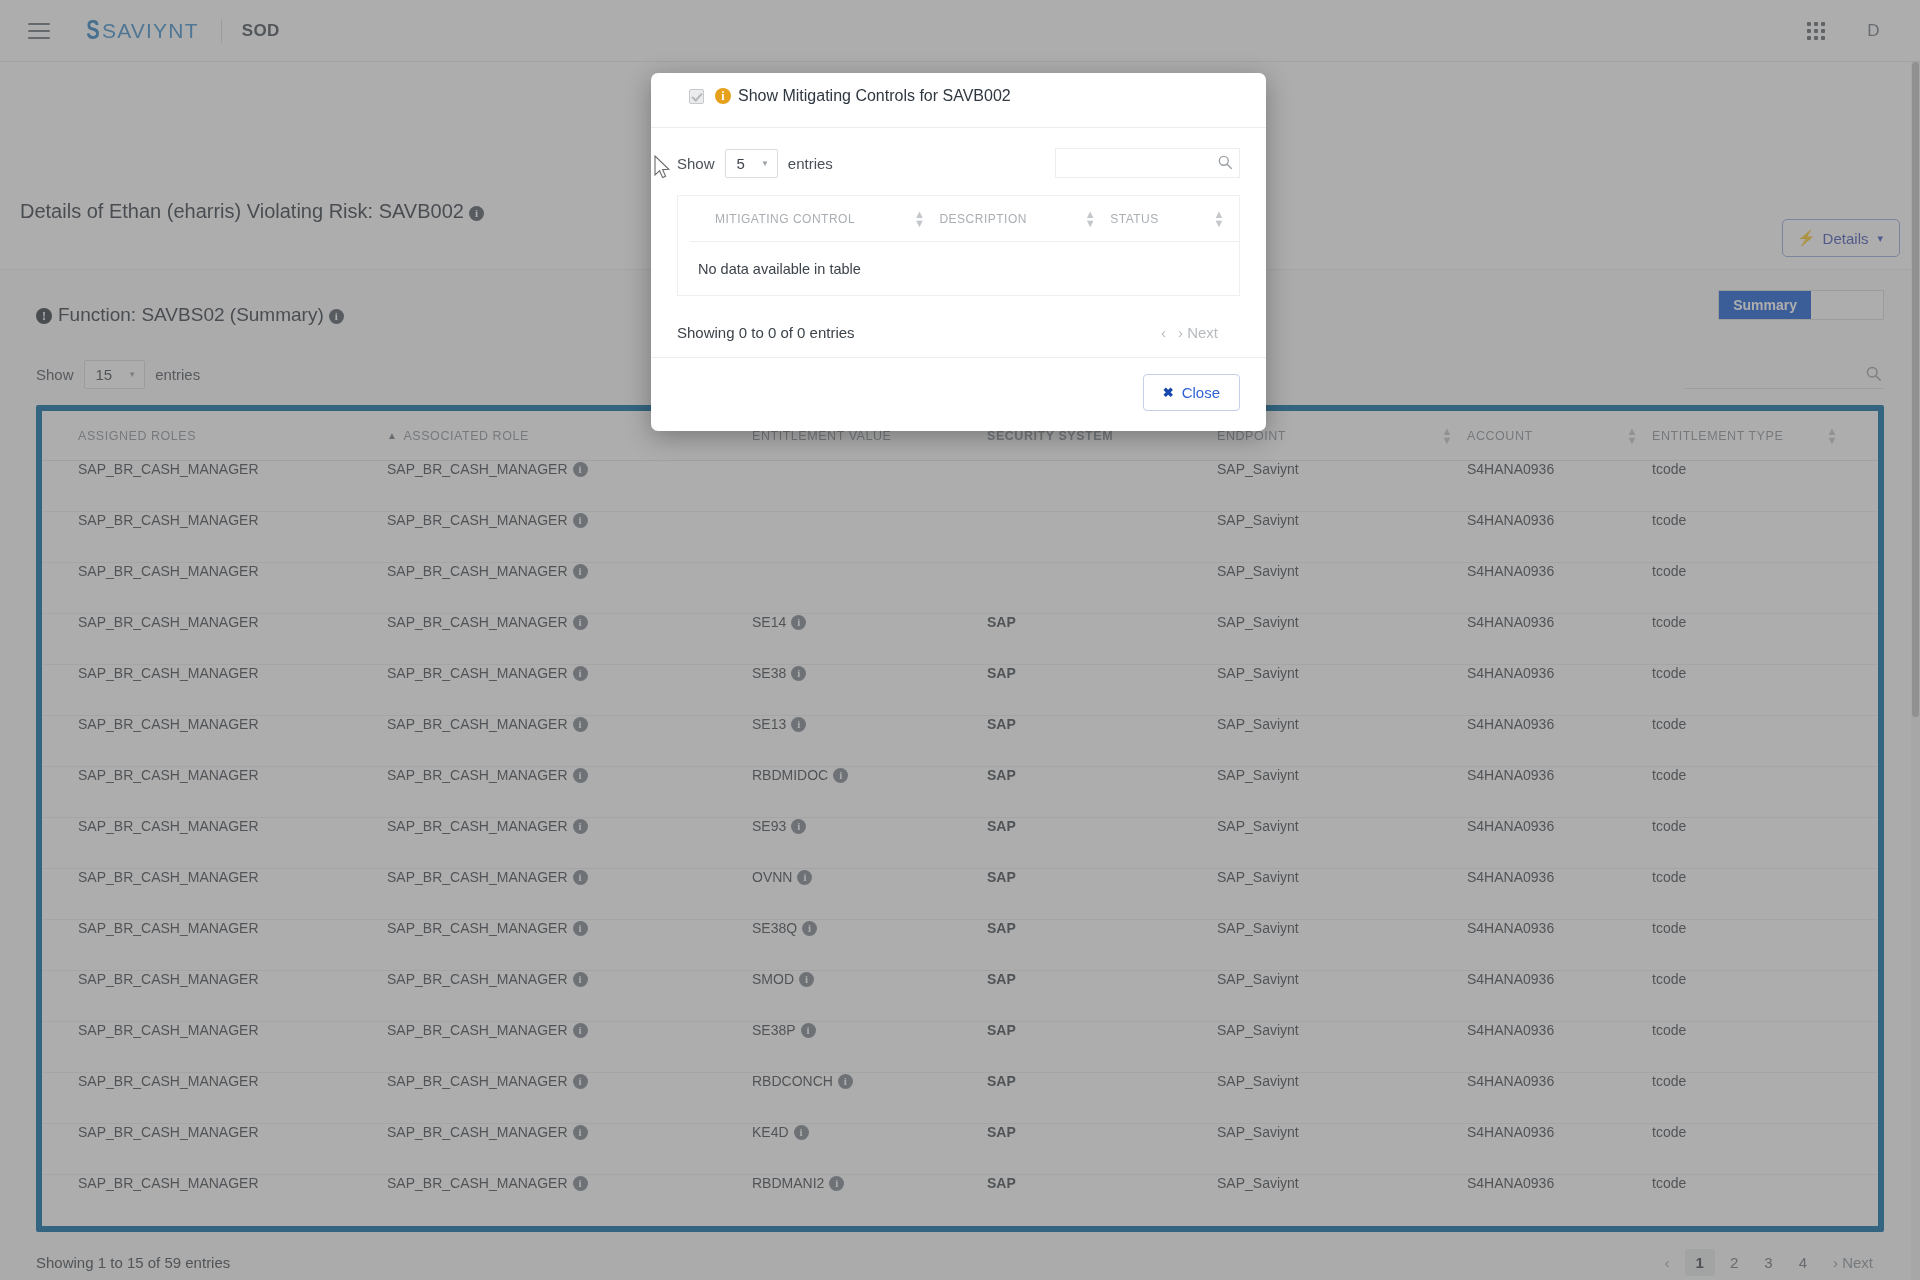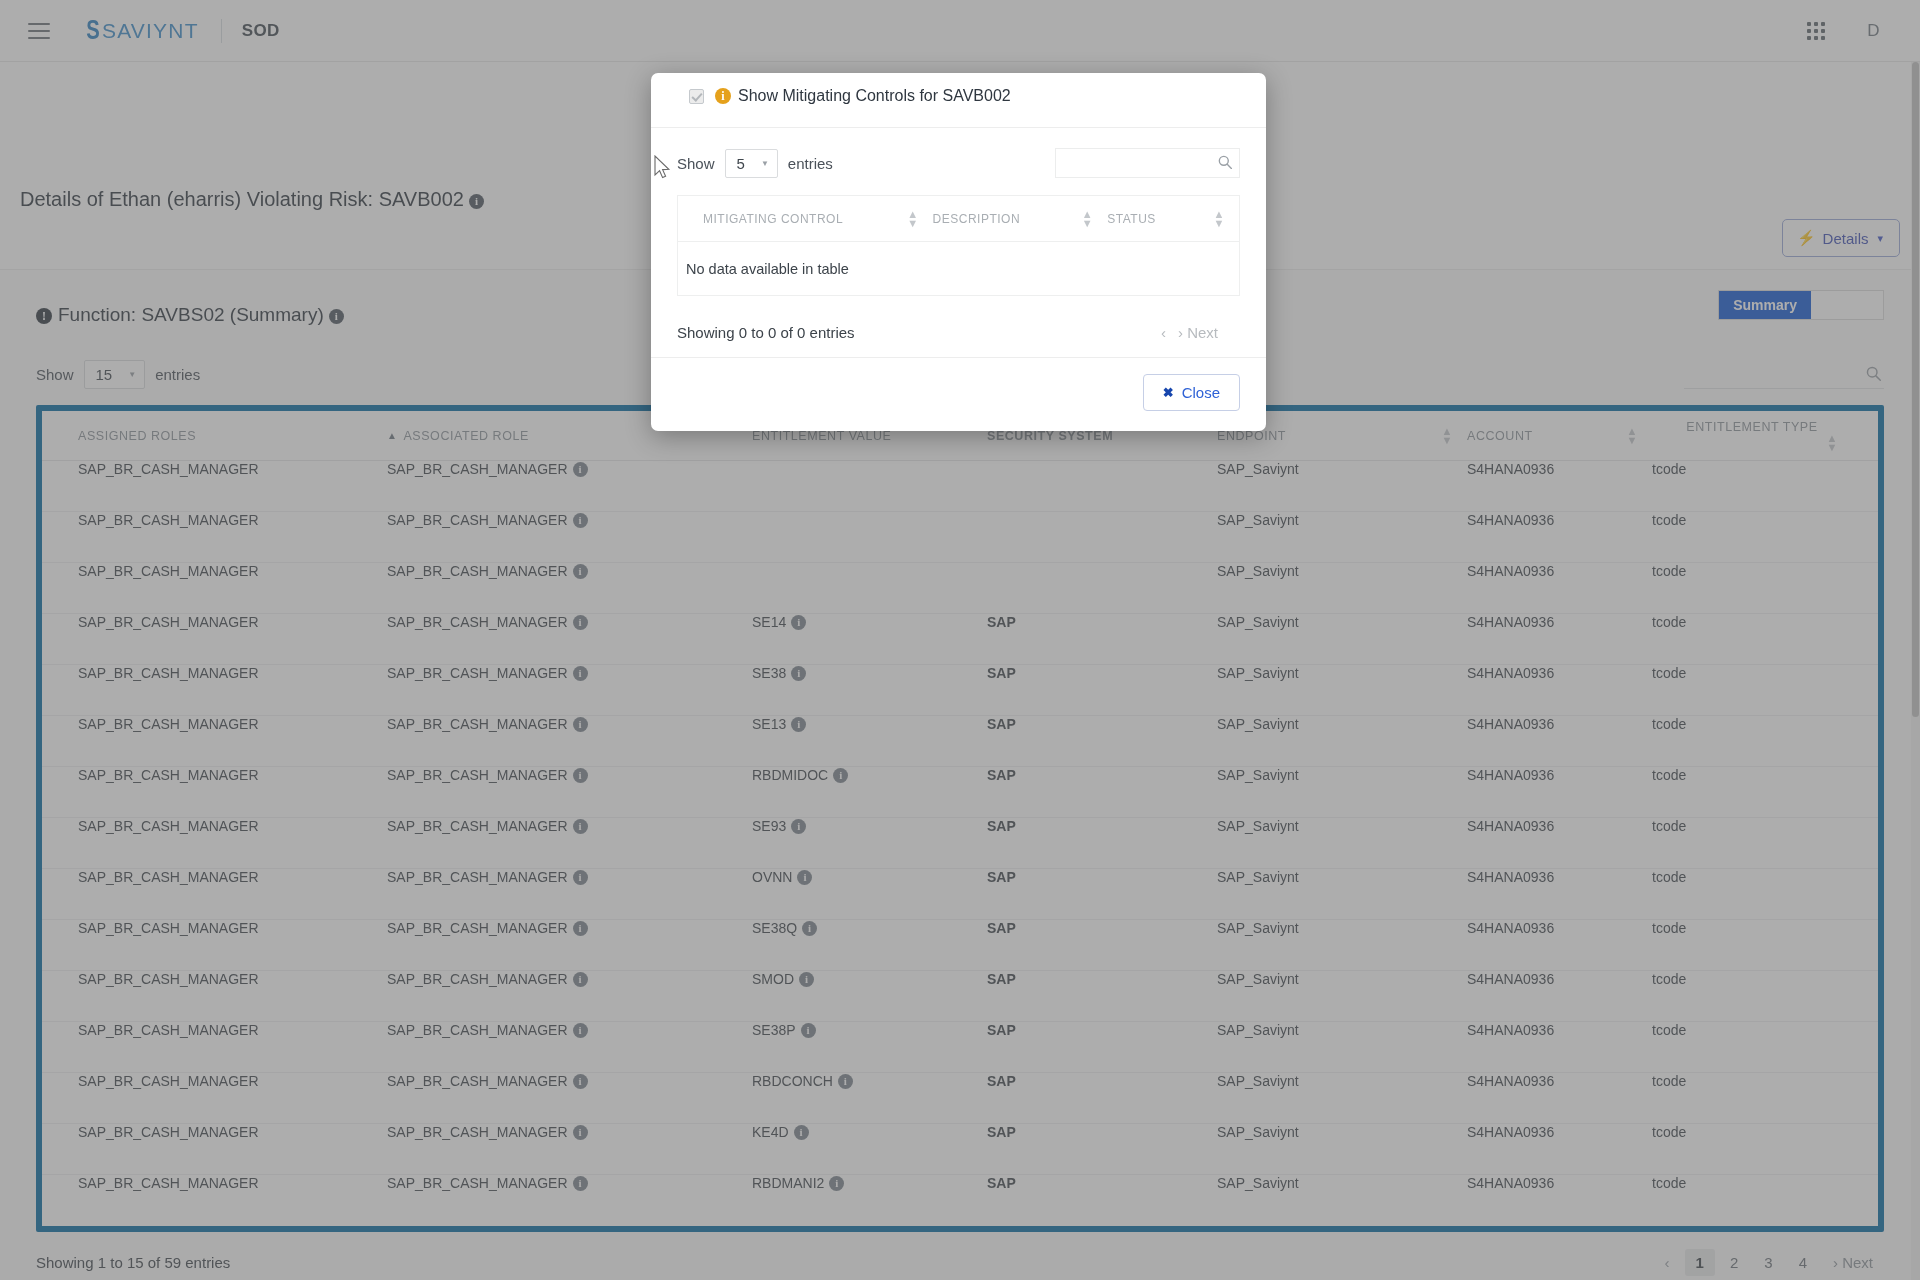--- a/index.html
+++ b/index.html
@@ -27,21 +27,21 @@
   .brand-divider { width: 1px; height: 24px; background: #d8dde2; margin: 0 20px 0 22px; }
   .app-name { font-size: 17px; font-weight: 700; color: #414a52; letter-spacing: .4px; }
   .nav-right { margin-left: auto; display: flex; align-items: center; gap: 42px; margin-right: 40px; }
   .grid-icon { display: grid; grid-template-columns: repeat(3, 4px); gap: 3px; cursor: pointer; }
   .grid-icon span { width: 4px; height: 4px; background: #5f666d; border-radius: 1px; }
   .avatar-letter { font-size: 17px; color: #707880; letter-spacing: .5px; cursor: pointer; }
 
   
   .page { position: absolute; top: 62px; left: 0; width: 1920px; height: 1218px;
     background: #ffffff; }
-  .page-title { position: absolute; left: 20px; top: 126px; font-size: 20px;
+  .page-title { position: absolute; left: 20px; top: 138px; font-size: 20px;
      color: #2f3740; font-weight: 400; white-space: nowrap; }
   .ico-info {
     display: inline-block; width: 15px; height: 15px; border-radius: 50%;
     background: #4e5760; color: #fff; font-size: 11px; font-weight: 700;
     line-height: 15px; text-align: center; font-family: "Liberation Serif", serif;
     vertical-align: 1px; margin-left: 5px;
   }
   .ico-info.light { background: #7c858e; }
   .ico-warn {
     display: inline-block; width: 16px; height: 16px; border-radius: 50%;
@@ -101,21 +101,21 @@
   .sortasc { color: #6d7782; font-size: 10px; margin-right: 6px; }
   .dtrow { display: flex; height: 51px; align-items: flex-start;
      border-bottom: 1px solid #eeeff0; font-size: 14px; color: #3f464d; }
   .dtrow:last-child { border-bottom: none; }
   .c1 { width: 345px; padding-left: 36px; }
   .c2 { width: 365px; }
   .c3 { width: 235px; }
   .c4 { width: 230px; font-weight: bold; }
   .c5 { width: 250px; }
   .c6 { width: 185px; }
-  .c7 { width: 200px; flex-direction: column; }
+  .c7 { width: 200px; }
 
   .bottombar { position: absolute; top: 1187px; left: 36px; right: 36px;
      display: flex; align-items: center; }
   .showing-text { font-size: 15px; color: #3f464d; }
   .pager { margin-left: auto; display: flex; align-items: center; gap: 4px; }
   .pg { font-size: 15px; color: #6b7279; padding: 5px 11px; cursor: pointer;
      border-radius: 3px; }
   .pg.active { background: #e9eaeb; color: #3c4349; font-weight: 700; }
   .pg.arrow { color: #9aa0a6; }
   .pg.next { color: #8d949b; }
@@ -141,21 +141,21 @@
   .cbox:after { content: ""; position: absolute; left: 4px; top: 1px;
      width: 4px; height: 8px; border: solid #b3b7bb; border-width: 0 2px 2px 0;
      transform: rotate(42deg); }
   .check-label { font-size: 16px; color: #2f3740; display: flex; align-items: center; }
   .modal-body { border-top: 1px solid #ededed; padding: 20px 26px 10px 26px; }
   .m-ctrls { display: flex; align-items: center; }
   .m-search { margin-left: auto; width: 185px; position: relative; }
   .m-search input { width: 100%; height: 30px; border: 1px solid #eceded;
      outline: none; background: #fff; font-size: 14px; padding: 0 26px 0 8px; }
   .m-mag { position: absolute; right: 7px; top: 6px; }
-  .m-table { margin-top: 17px; border: 1px solid #eeefef; }
+  .m-table { margin-top: 17px; border: 1px solid #eeefef; padding-left: 12px; }
   .m-thead { display: flex; height: 46px; align-items: center;
      border-bottom: 1px solid #eeefef; }
   .m-th { font-size: 12px; letter-spacing: .5px; color: #a9aeb3;
      text-transform: uppercase; display: flex; align-items: center; }
   .m-c1 { width: 255px; padding-left: 25px; }
   .m-c2 { width: 175px; }
   .m-c3 { width: 132px; }
   .m-nodata { height: 53px; display: flex; align-items: center; padding-left: 8px;
      font-size: 14.5px; color: #3c434a; }
   .m-foot { display: flex; align-items: center; margin-top: 28px; padding-bottom: 6px; }

